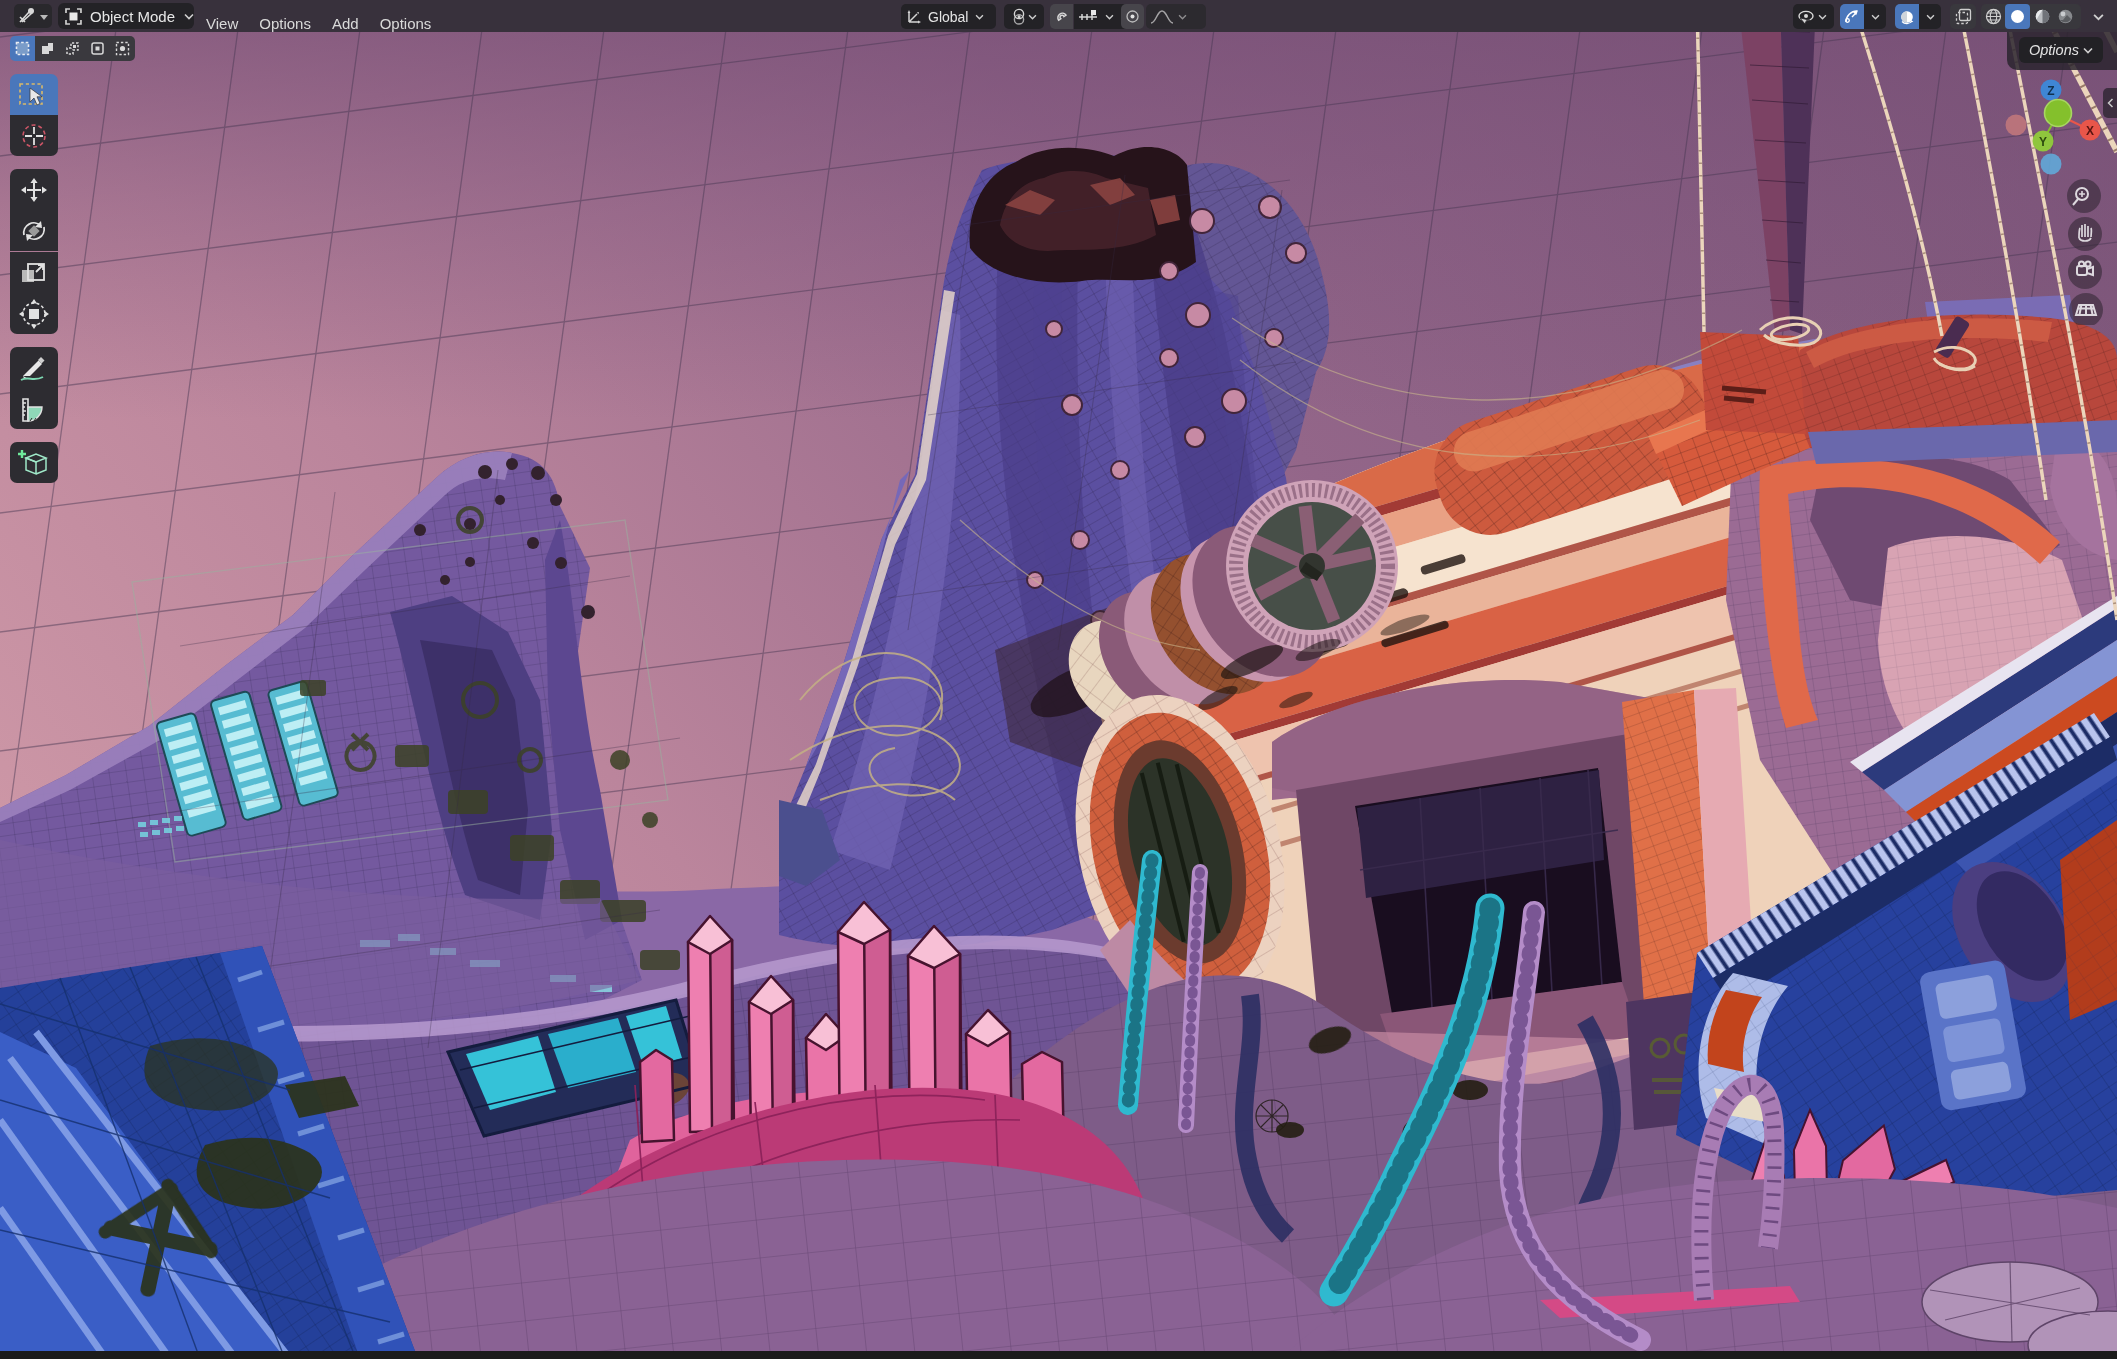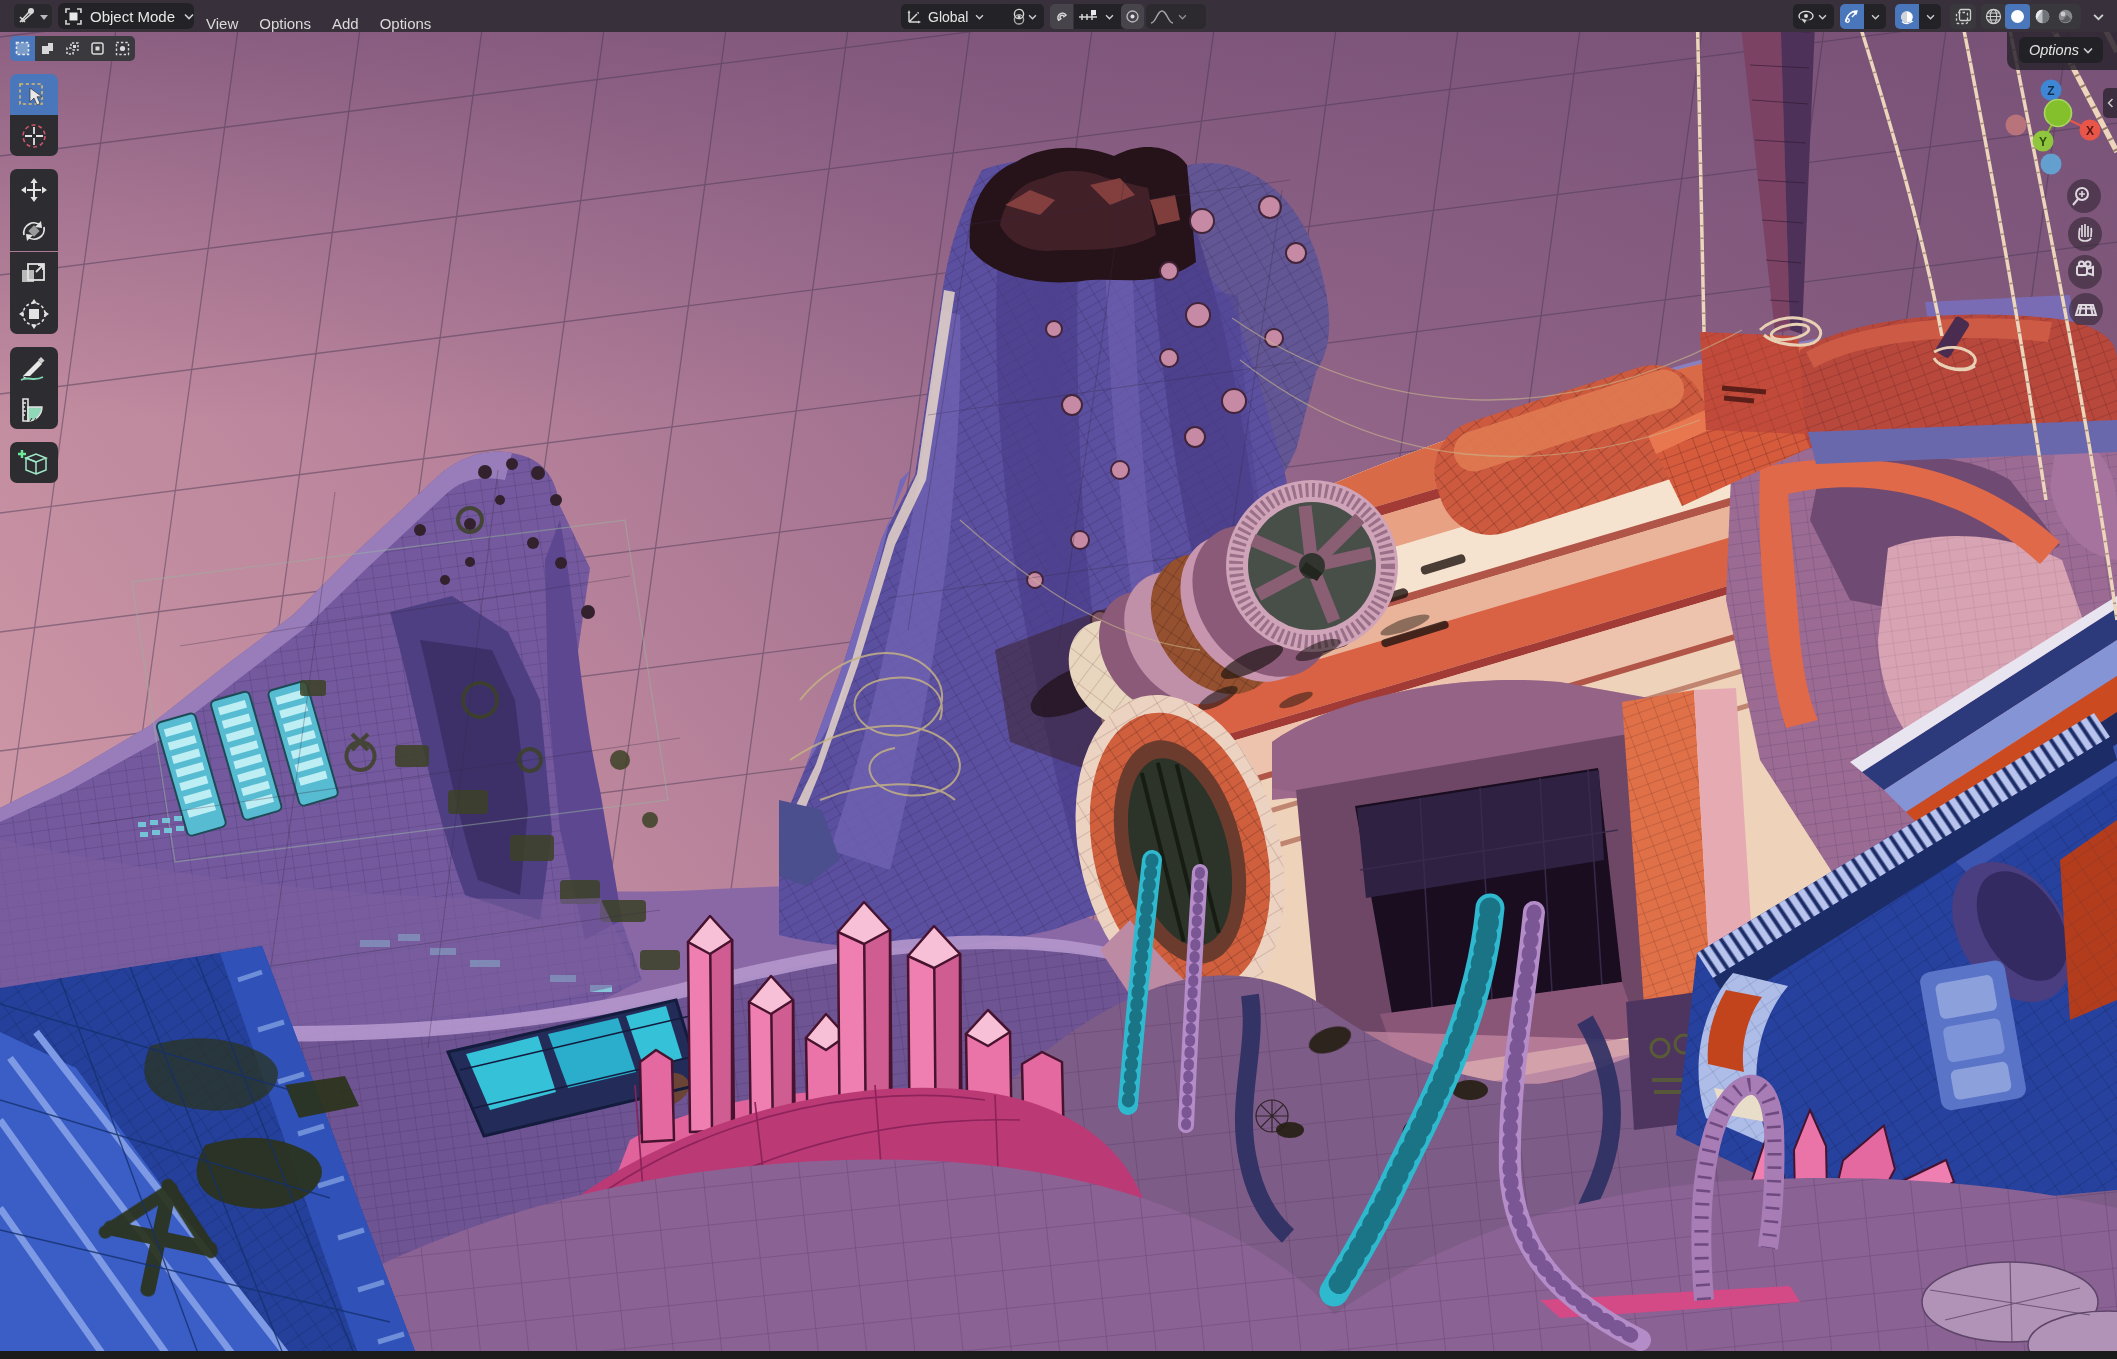--- a/index.html
+++ b/index.html
@@ -640,21 +640,21 @@
         <path d="M1,1.5 L5,5.5 9,1.5" stroke="#cfcfcf" stroke-width="1.6" fill="none"></path>
       </svg>
 </div>
 <div class="ui" style="left:206px;top:7px;height:32px;display:flex;align-items:center;gap:21px;color:#dadada;font-size:15px;">
   <span>View</span>
       <span>Options</span>
       <span>Add</span>
       <span>Options</span>
 </div>
 
-<div class="ui" style="left:901px;top:4px;width:114px;height:25px;background:#232226;border-radius:5px;display:flex;align-items:center;color:#e4e4e4;font-size:14px;">
+<div class="ui" style="left:901px;top:4px;width:95px;height:25px;background:#232226;border-radius:5px;display:flex;align-items:center;color:#e4e4e4;font-size:14px;">
   <svg width="16" height="16" viewBox="0 0 16 16" style="margin-left:5px">
     <path d="M3,13 L3,3 M3,13 L13,13 M3,13 L11,5" stroke="#d5d5d5" stroke-width="1.5" fill="none"></path>
     <path d="M3,1 L1.6,4 H4.4 Z M15,13 L12,11.6 V14.4 Z M13,3 L10.8,3.6 12.4,5.2 Z" fill="#d5d5d5"></path>
   </svg>
   <span style="margin-left:6px;">Global</span>
   <svg width="9" height="6" viewBox="0 0 10 7" style="margin-left:7px">
         <path d="M1,1.5 L5,5.5 9,1.5" stroke="#cfcfcf" stroke-width="1.6" fill="none"></path>
       </svg>
 </div>
 <div class="ui" style="left:1004px;top:4px;width:40px;height:25px;background:#232226;border-radius:5px;display:flex;align-items:center;justify-content:center;">

